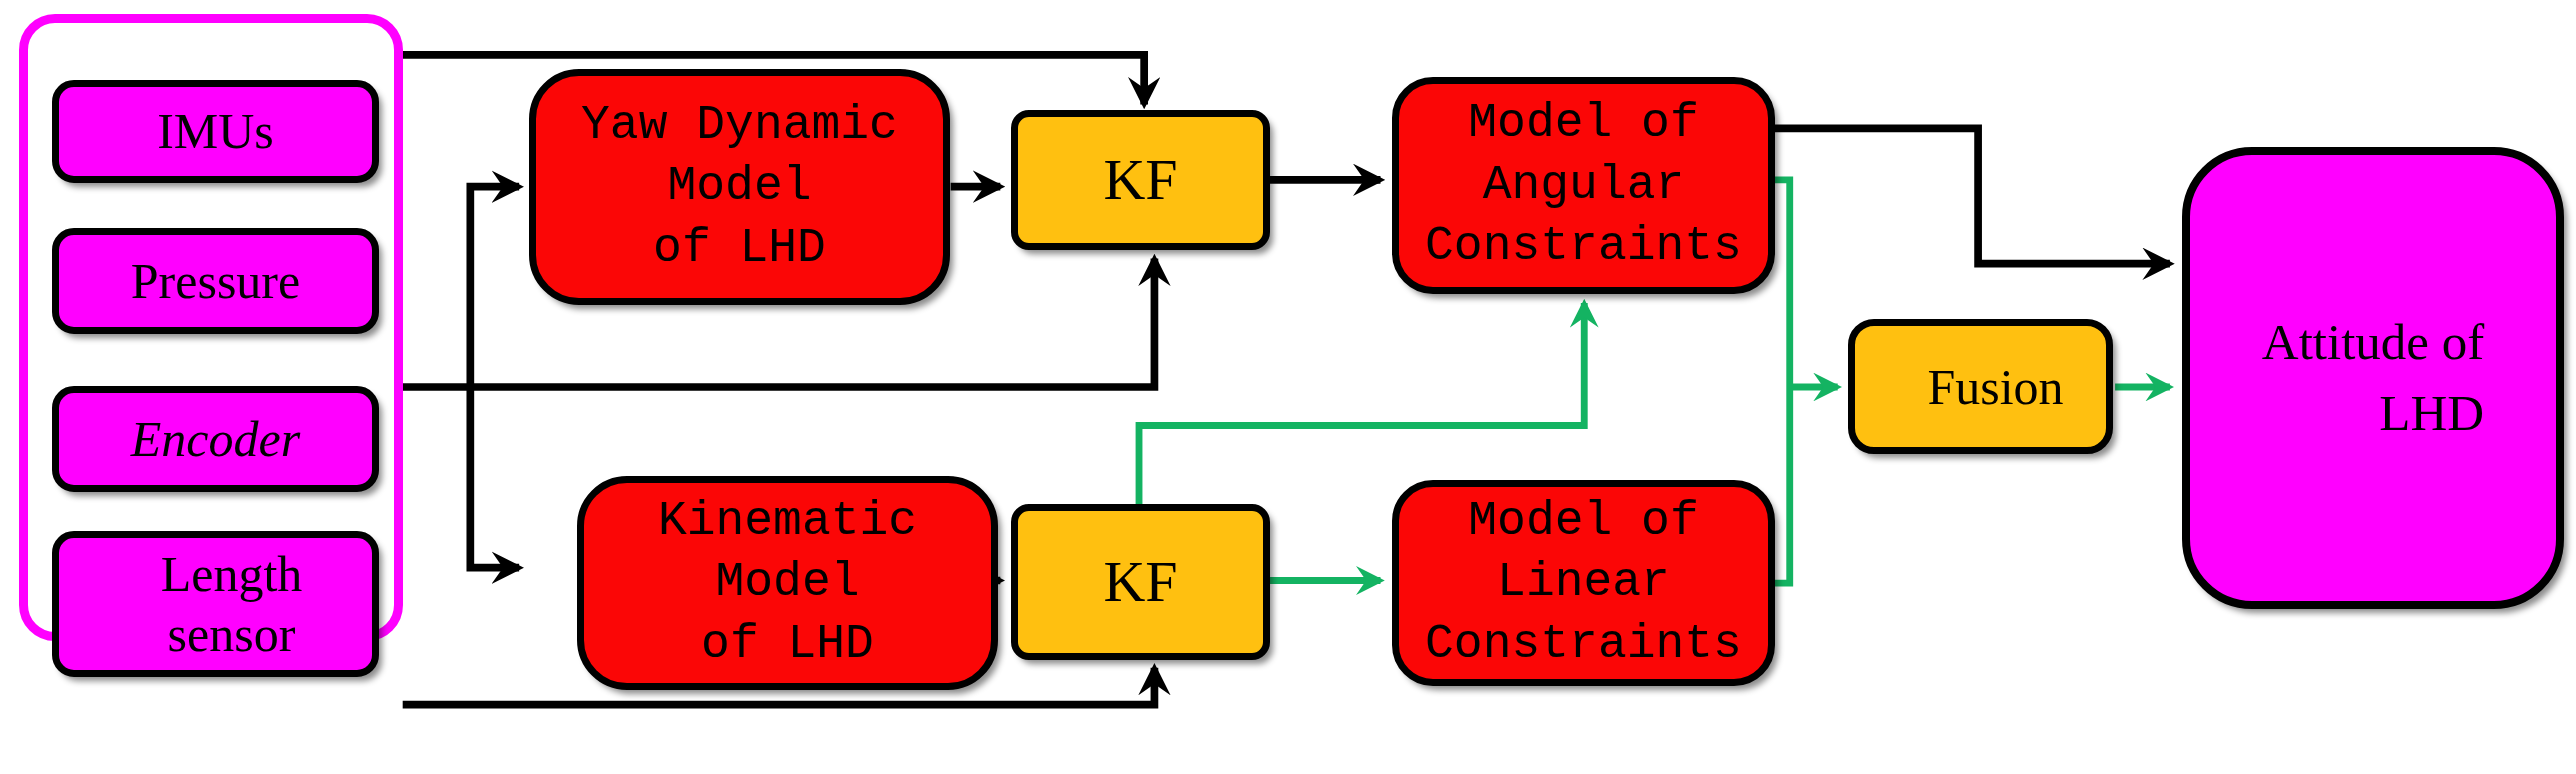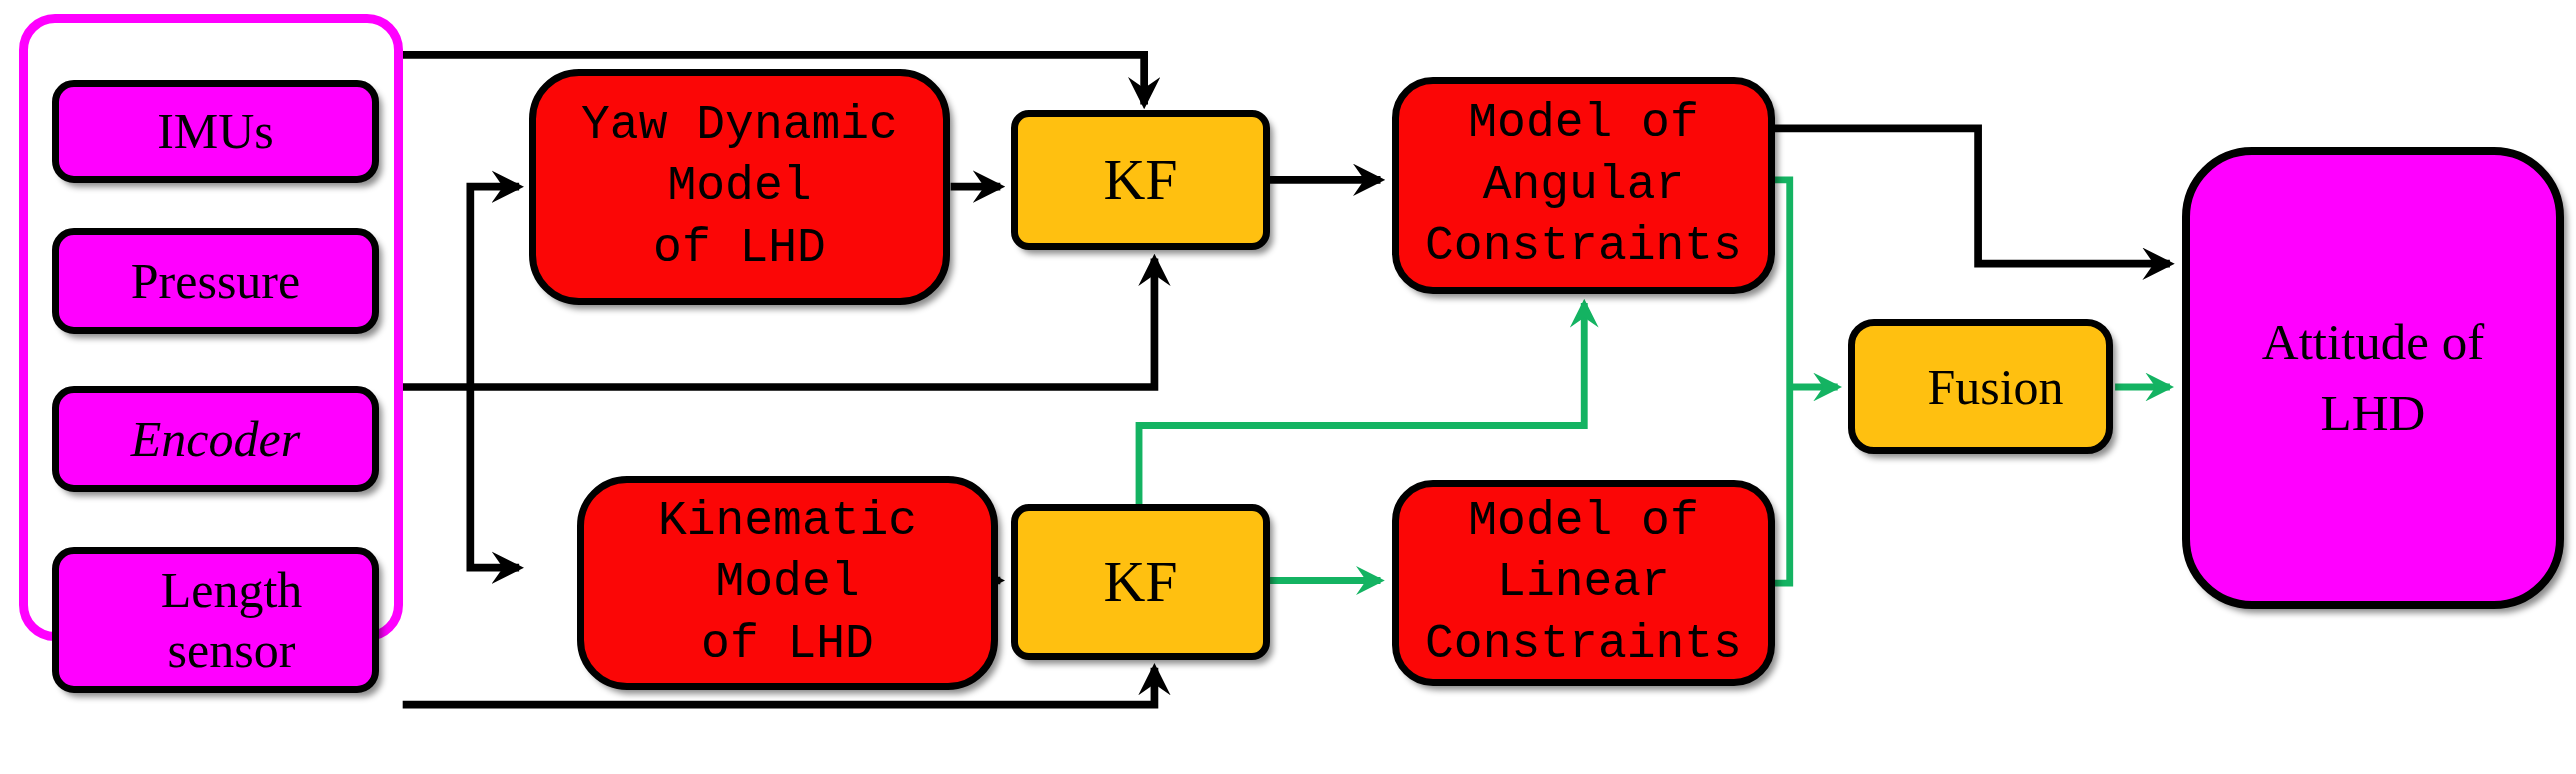--- a/index.html
+++ b/index.html
@@ -25,26 +25,26 @@
     border-radius:36px;background:#ffffff;box-shadow:none;
   }
   .sensor{
     background:var(--magenta,#ff00ff);border-radius:22px;
     left:24px;width:327px;font-size:50px;
   }
   .red{background:var(--red,#fb0606);font-size:48px;border-radius:50px;font-family:Liberation Mono, monospace;}
   .orange{background:var(--orange,#ffc010);border-radius:18px;font-size:58px;}
   .magenta-big{
     background:var(--magenta,#ff00ff);border-radius:70px;border-width:8.6px;
-    font-size:51px;line-height:1.4;
+    font-size:51px;line-height:1.4;text-align:right;
   }
   #imus{top:57px;height:103px;}
   #pressure{top:205px;height:106px;}
   #encoder{top:363px;height:106px;font-style:italic;}
-  #length{top:524px;height:146px;line-height:1.2;padding-left:32px;}
+  #length{top:508px;height:146px;line-height:1.2;padding-left:32px;}
   #yaw{left:529px;top:69px;width:421px;height:236px;}
   #kf1{left:1011px;top:110px;width:259px;height:140px;}
   #angular{left:1392px;top:77px;width:383px;height:217px;border-radius:41px;}
   #kinematic{left:529px;top:476px;width:421px;height:214px;margin-left:48px;}
   #kf2{left:1011px;top:504px;width:259px;height:156px;}
   #linear{left:1392px;top:480px;width:383px;height:206px;border-radius:41px;}
   #fusion{left:1848px;top:319px;width:265px;height:135px;font-size:50px;border-radius:26px;padding-left:30px;}
   #attitude{left:2182px;top:147px;width:382px;height:462px;}
 </style>
 </head>

